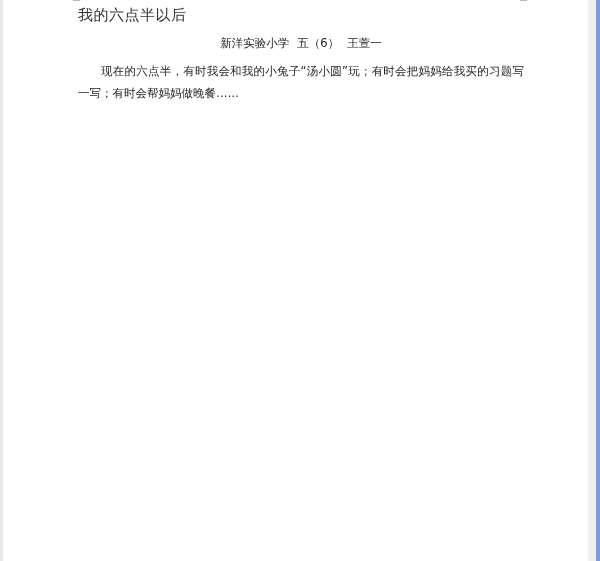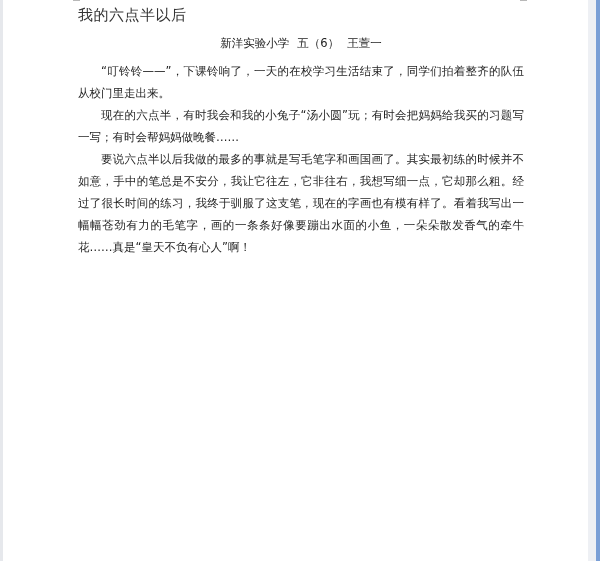--- a/index.html
+++ b/index.html
@@ -53,17 +53,15 @@
 
 <div class="crop-mark" style="left:73px"></div>
 <div class="crop-mark" style="left:520px"></div>
 
 <div class="page">
   <div class="title">我的六点半以后</div>
   <div class="byline">
     <span>新洋实验小学</span><span>五（6）</span><span>王萱一</span>
   </div>
   <div class="body">
-    <p>“叮铃铃——”，下课铃响了，一天的在校学习生活结束了，同学们拍着整齐的队伍从校门里走出来。</p>
     <p>现在的六点半，有时我会和我的小兔子“汤小圆”玩；有时会把妈妈给我买的习题写一写；有时会帮妈妈做晚餐……</p>
-    <p>要说六点半以后我做的最多的事就是写毛笔字和画国画了。其实最初练的时候并不如意，手中的笔总是不安分，我让它往左，它非往右，我想写细一点，它却那么粗。经过了很长时间的练习，我终于驯服了这支笔，现在的字画也有模有样了。看着我写出一幅幅苍劲有力的毛笔字，画的一条条好像要蹦出水面的小鱼，一朵朵散发香气的牵牛花……真是“皇天不负有心人”啊！</p>
   </div>
 </div>
 
 </body></html>

